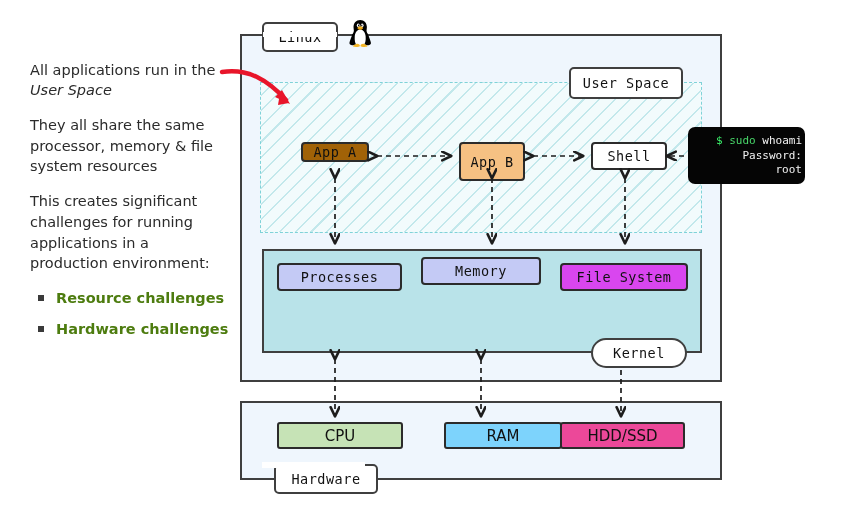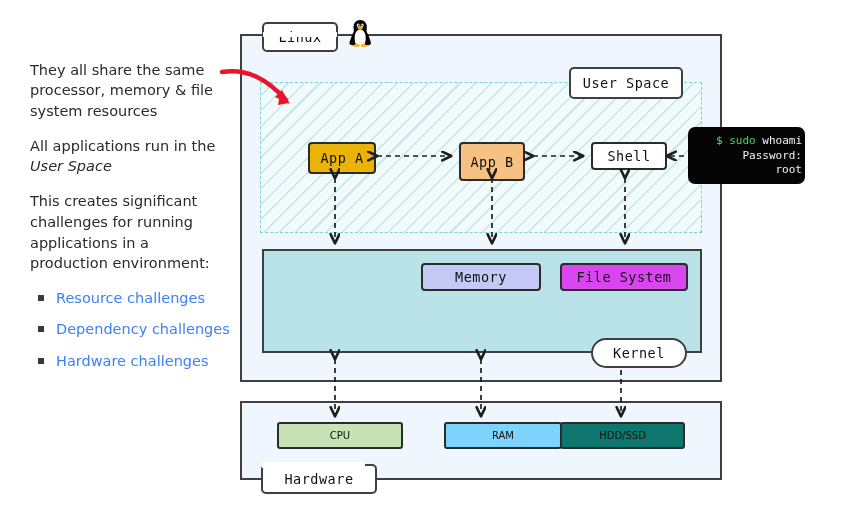--- a/index.html
+++ b/index.html
@@ -36,22 +36,23 @@
   #bullet-list {
     list-style: none;
     margin: 0;
     padding: 0;
   }
   #bullet-list li {
     position: relative;
     padding-left: 26px;
     font-size: 14.5px;
     line-height: 1.42;
-    color: #3b82f6;
+    color: #4d7c0f;
     margin-bottom: 11px;
+    font-weight: bold;
   }
   #bullet-list li::before {
     content: "";
     position: absolute;
     left: 8px;
     top: 7px;
     width: 6px;
     height: 6px;
     background: #3a3a3a;
   }
@@ -127,57 +128,57 @@
     font-size: 13.5px;
     color: #111111;
     display: flex;
     align-items: center;
     justify-content: center;
     letter-spacing: 0.5px;
   }
   #label-linux { left: 262px; top: 22px; width: 76px; height: 30px; }
   #label-user-space { left: 569px; top: 67px; width: 114px; height: 32px; }
   #label-kernel { left: 591px; top: 338px; width: 96px; height: 30px; border-radius: 15px; }
-  #label-hardware { left: 261px; top: 464px; width: 116px; height: 30px; }
+  #label-hardware { left: 274px; top: 464px; width: 104px; height: 30px; }
 
   
   .node {
     position: absolute;
     box-sizing: border-box;
     border: 2.5px solid #2b2b2b;
     border-radius: 4px;
     display: flex;
     align-items: center;
     justify-content: center;
     font-family: "DejaVu Sans Mono", "Liberation Mono", monospace;
     font-size: 13.5px;
     color: #111111;
     letter-spacing: 0.5px;
   }
   
-  #node-app-a { left: 301px; top: 142px; width: 68px; height: 32px; background: #eab308; margin-left: 7px; }
+  #node-app-a { left: 301px; top: 142px; width: 68px; height: 20px; background: #a16207; }
   #node-app-b { left: 459px; top: 142px; width: 66px; height: 39px; background: #f6c183; }
   #node-shell  { left: 591px; top: 142px; width: 76px; height: 28px; background: #ffffff; }
 
   
   #node-processes  { left: 277px; top: 263px; width: 125px; height: 28px; background: #c4caf5; }
-  #node-memory     { left: 421px; top: 263px; width: 120px; height: 28px; background: #c4caf5; }
+  #node-memory     { left: 421px; top: 257px; width: 120px; height: 28px; background: #c4caf5; }
   #node-filesystem { left: 560px; top: 263px; width: 128px; height: 28px; background: #d946ef; }
 
   
   .hw {
     font-family: "DejaVu Sans", "Liberation Sans", sans-serif;
-    font-size: 10px;
+    font-size: 15px;
     letter-spacing: 0;
     border-radius: 3px;
     border-width: 2px;
   }
   #node-cpu     { left: 277px; top: 422px; width: 126px; height: 27px; background: #c6e3b6; }
   #node-ram     { left: 444px; top: 422px; width: 118px; height: 27px; background: #7dd3fc; }
-  #node-hddssd  { left: 560px; top: 422px; width: 125px; height: 27px; background: #0f766e; }
+  #node-hddssd  { left: 560px; top: 422px; width: 125px; height: 27px; background: #ec4899; }
 
   
   #terminal {
     position: absolute;
     left: 688px;
     top: 127px;
     width: 117px;
     height: 57px;
     background: #050505;
     border-radius: 7px;
@@ -199,46 +200,46 @@
     position: absolute;
     left: 0; top: 0;
     width: 851px; height: 521px;
     pointer-events: none;
   }
 </style>
 </head>
 <body>
 
 <div id="text-column">
+  <p class="para"><span>All applications run in the </span><em>User Space</em></p>
   <p class="para">They all share the same processor, memory &amp; file system resources</p>
-  <p class="para"><span>All applications run in the </span><em>User Space</em></p>
   <p class="para">This creates significant challenges for running applications in a production environment:</p>
   <ul id="bullet-list">
     <li>Resource challenges</li>
-    <li>Dependency challenges</li>
     <li>Hardware challenges</li>
   </ul>
 </div>
 
 <div id="diagram">
 
   <div class="box" id="linux-container"></div>
   <div class="box" id="user-space-region"></div>
   <div class="box" id="kernel-panel"></div>
   <div class="box" id="hardware-container"></div>
 
   <div class="tab-label" id="label-linux">Linux</div>
   <div class="tab-label" id="label-user-space">User Space</div>
   <div class="tab-label" id="label-kernel">Kernel</div>
   <div class="tab-label" id="label-hardware">Hardware</div>
 
   <div class="node" id="node-app-a">App A</div>
   <div class="node" id="node-app-b">App B</div>
   <div class="node" id="node-shell">Shell</div>
 
+  <div class="node" id="node-processes">Processes</div>
   <div class="node" id="node-memory">Memory</div>
   <div class="node" id="node-filesystem">File System</div>
 
   <div class="node hw" id="node-cpu">CPU</div>
   <div class="node hw" id="node-ram">RAM</div>
   <div class="node hw" id="node-hddssd">HDD/SSD</div>
 
   <div id="terminal"><span class="term-prompt">$ </span><span class="term-cmd">sudo</span><span class="term-arg"> whoami</span>
 <span class="term-arg">Password:</span>
 <span class="term-arg">root</span></div>

